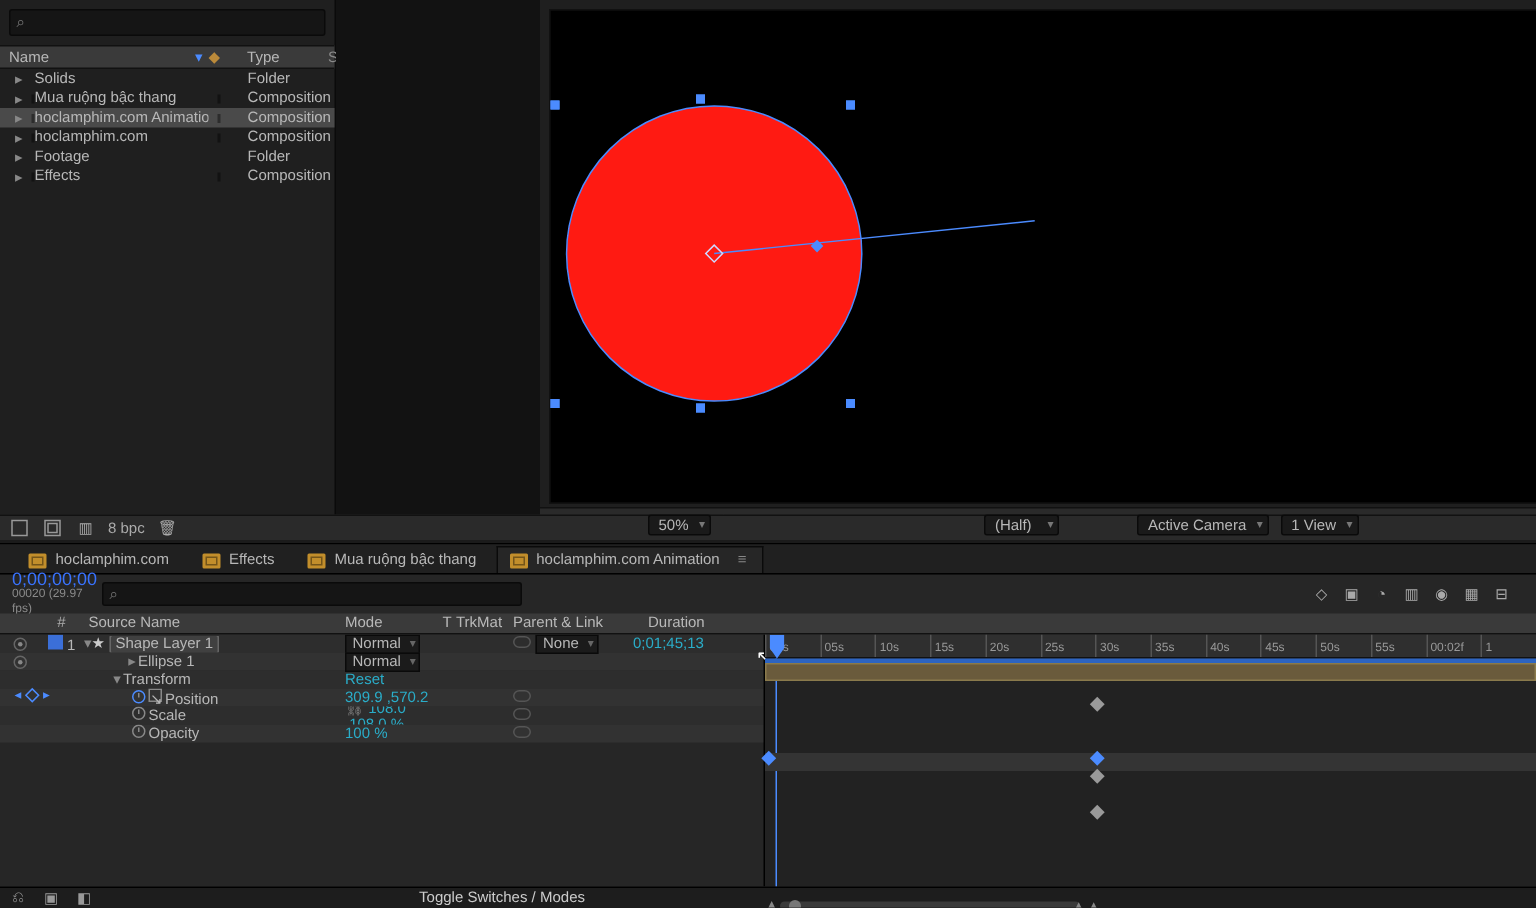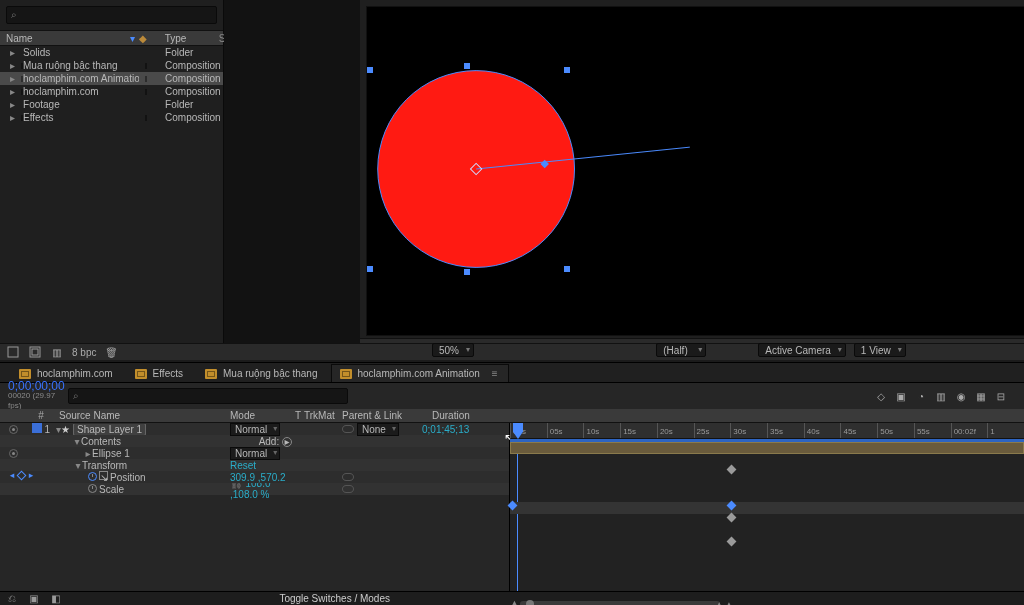--- a/index.html
+++ b/index.html
@@ -343,32 +343,20 @@
                   <span class="star">★</span>
                 </div>
               <div class="c-name"><span class="layerNameBox">Shape Layer 1</span></div>
               <div class="c-mode"><span class="dd">Normal</span></div>
               <div class="c-trk"></div>
               <div class="c-par"><span class="pick"></span><span class="dd">None</span></div>
               <div class="c-dur"><span class="val-blue">0;01;45;13</span></div>
             </div>
           </div>
 
-          <div class="lrow">
-              <div class="cells">
-            <div class="c-av"></div>
-                <div class="c-idx"></div>
-                <div class="c-lbl"></div>
-            <div class="c-name"><span class="twirl">▾</span><span>Contents</span></div>
-            <div class="c-mode" style="text-align:right;"><span>Add:</span> <span style="display:inline-block;width:10px;height:10px;border:1px solid #888;border-radius:50%;text-align:center;line-height:8px;">▸</span></div>
-            <div class="c-trk"></div>
-                <div class="c-par"></div>
-                <div class="c-dur"></div>
-          </div>
-            </div>
 
           <div class="lrow">
               <div class="cells">
             <div class="c-av">
                   <span class="eye"></span>
                 </div>
                 <div class="c-idx"></div>
                 <div class="c-lbl"></div>
             <div class="c-name" style="padding-left:14px;"><span class="twirl">▸</span><span>Ellipse 1</span></div>
             <div class="c-mode"><span class="dd">Normal</span></div>
@@ -417,20 +405,32 @@
                 <div class="c-lbl"></div>
             <div class="c-name" style="padding-left:18px;"><span class="stopwatch"></span><span>Scale</span></div>
             <div class="c-mode"><span style="color:#888;">⛓</span> <span class="val-blue">108.0 ,108.0 %</span></div>
             <div class="c-trk"></div>
                 <div class="c-par"><span class="pick"></span></div>
                 <div class="c-dur"></div>
           </div>
             </div>
 
 
+          <div class="lrow">
+              <div class="cells">
+            <div class="c-av"></div>
+                <div class="c-idx"></div>
+                <div class="c-lbl"></div>
+            <div class="c-name" style="padding-left:18px;"><span class="stopwatch"></span><span>Opacity</span></div>
+            <div class="c-mode"><span class="val-blue">100 %</span></div>
+            <div class="c-trk"></div>
+                <div class="c-par"><span class="pick"></span></div>
+                <div class="c-dur"></div>
+          </div>
+            </div>
 
         </div>
 
         <div id="tl-right">
           <div id="ruler">
               <div class="tick">00s</div>
               <div class="tick">05s</div>
               <div class="tick">10s</div>
               <div class="tick">15s</div>
               <div class="tick">20s</div>

